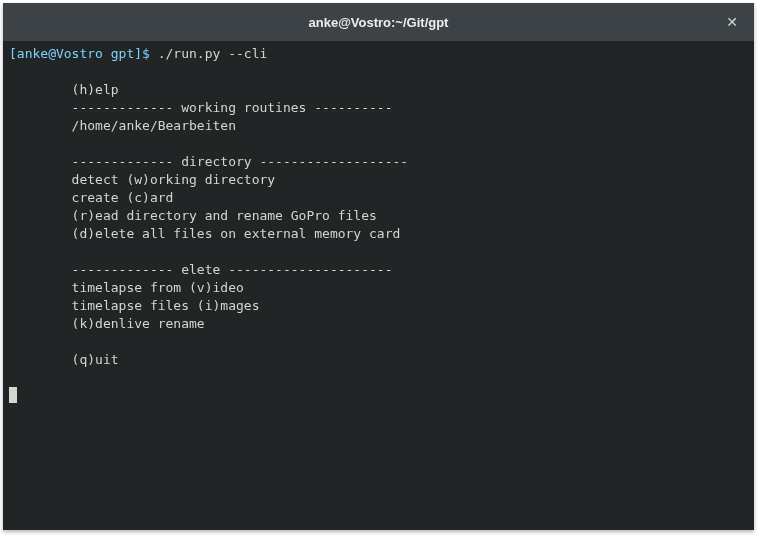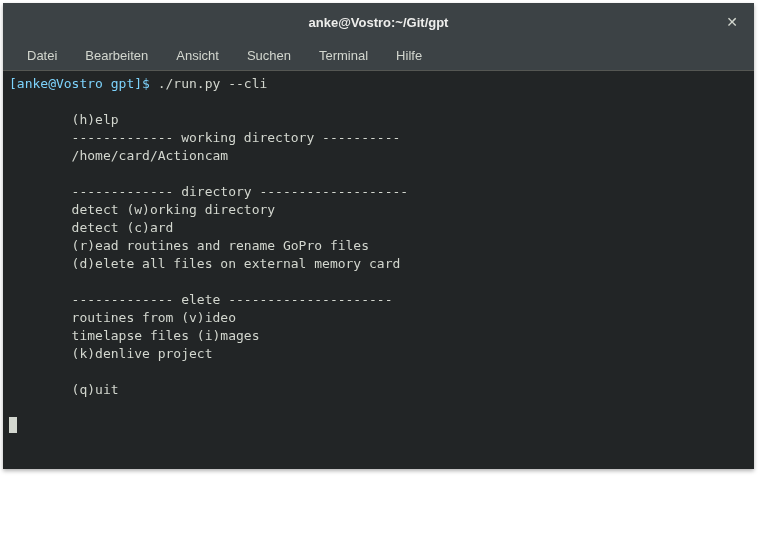--- a/index.html
+++ b/index.html
@@ -5,21 +5,21 @@
   * { margin: 0; padding: 0; box-sizing: border-box; }
   body {
     background: #ffffff;
     font-family: sans-serif;
     width: 761px;
     height: 537px;
     overflow: hidden;
   }
   .window {
     width: 751px;
-    height: 466px;
+    height: 527px;
     margin: 3px;
     background: #2e3436;
     display: flex;
     flex-direction: column;
     box-shadow: 0 2px 4px rgba(0,0,0,0.3);
   }
   .titlebar {
     background: #3c4245;
     height: 38px;
     display: flex;
@@ -87,43 +87,35 @@
 </head>
 <body>
 
 <div class="window">
 
   <div class="titlebar">
     <span class="titlebar-title">anke@Vostro:~/Git/gpt</span>
     <span class="close-btn">✕</span>
   </div>
 
-  <div class="menubar">
-    <span class="menu-item">Datei</span>
-    <span class="menu-item">Bearbeiten</span>
-    <span class="menu-item">Ansicht</span>
-    <span class="menu-item">Suchen</span>
-    <span class="menu-item">Terminal</span>
-    <span class="menu-item">Hilfe</span>
-  </div>
 
   <div class="terminal-body"><span class="prompt">[anke@Vostro gpt]$ </span><span>./run.py --cli</span>
 <span></span>
 <span>        (h)elp</span>
-<span>        ------------- working directory ----------</span>
-<span>        /home/card/Actioncam</span>
+<span>        ------------- working routines ----------</span>
+<span>        /home/anke/Bearbeiten</span>
 <span></span>
 <span>        ------------- directory -------------------</span>
 <span>        detect (w)orking directory</span>
-<span>        detect (c)ard</span>
-<span>        (r)ead routines and rename GoPro files</span>
+<span>        create (c)ard</span>
+<span>        (r)ead directory and rename GoPro files</span>
 <span>        (d)elete all files on external memory card</span>
 <span></span>
 <span>        ------------- elete ---------------------</span>
-<span>        routines from (v)ideo</span>
+<span>        timelapse from (v)ideo</span>
 <span>        timelapse files (i)mages</span>
-<span>        (k)denlive project</span>
+<span>        (k)denlive rename</span>
 <span></span>
 <span>        (q)uit</span>
 <span></span>
 <span class="cursor"></span></div>
 
 </div>
 
 </body></html>

